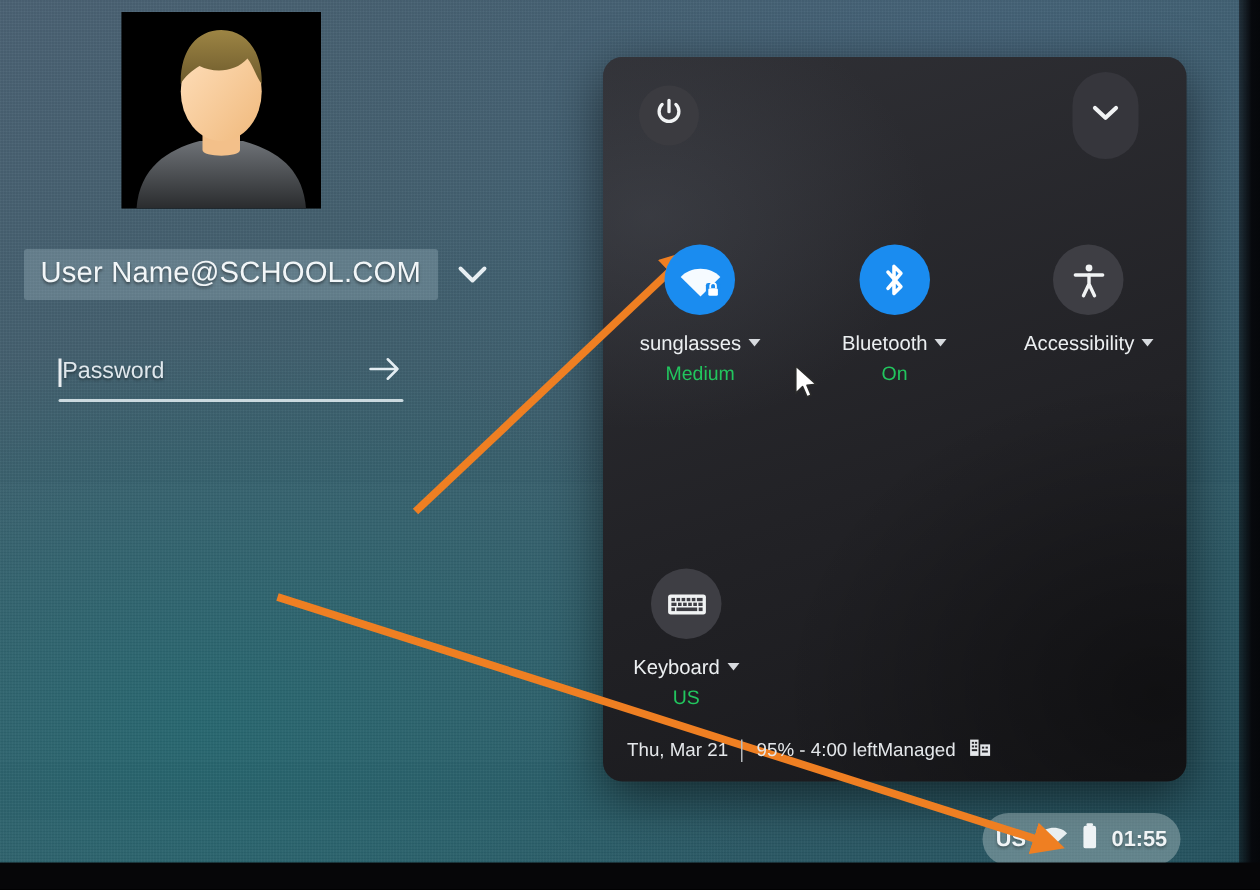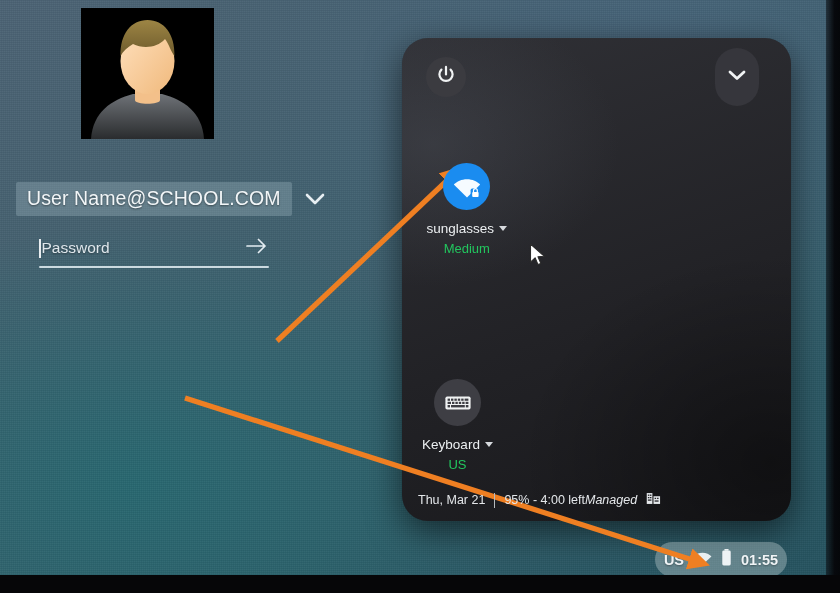--- a/index.html
+++ b/index.html
@@ -62,21 +62,21 @@
     position: absolute;
     left: 81px; top: 8px;
     width: 133px; height: 131px;
     background: #000;
     overflow: hidden;
   }
 
   
   #account-row {
     position: absolute;
-    left: 16px; top: 182px;
+    left: 16px; top: 166px;
     display: flex;
     align-items: center;
     gap: 12px;
     text-align: right;
   }
   #account-chip {
     background: rgba(173,194,205,0.30);
     padding: 5px 11px 6px 11px;
     border-radius: 2px;
   }
@@ -118,21 +118,21 @@
     background: rgba(228,238,243,0.85);
     border-radius: 1px;
   }
 
   
   #panel {
     position: absolute;
     left: 402px; top: 38px;
     width: 389px; height: 483px;
     background: #26262a;
-    border-radius: 26px;
+    border-radius: 13px;
     box-shadow: 0 10px 34px rgba(0,0,0,0.55);
     overflow: hidden;
   }
   
   #panel::before {
     content:"";
     position:absolute; left:0; top:0; right:0; bottom:0;
     background:
       radial-gradient(ellipse 300px 230px at 8% 22%, rgba(90,95,105,0.30) 0%, rgba(90,95,105,0) 62%),
       radial-gradient(ellipse 360px 300px at 95% 88%, rgba(0,0,0,0.40) 0%, rgba(0,0,0,0) 70%),
@@ -228,21 +228,20 @@
   #footer-sep {
     width: 1px; height: 15px;
     background: #b6babd;
   }
   #footer-right {
     display: flex;
     align-items: center;
     gap: 9px;
     font-size: 12.5px;
     color: #e4e7ea;
-    font-style: italic;
   }
 
   
   #tray {
     position: absolute;
     left: 655px; top: 542px;
     width: 132px; height: 35px;
     border-radius: 18px;
     background: rgba(182,198,200,0.42);
     display: flex;
@@ -362,21 +361,47 @@
             <path d="M21.5 18.1 V16.6 a1.9 1.9 0 0 1 3.8 0 V18.1" fill="none" stroke="#ffffff" stroke-width="1.2"></path>
           </svg>
         </div>
         <div class="tile-label">
           <span>sunglasses</span>
           <span class="caret"></span>
         </div>
         <div class="tile-sub">Medium</div>
       </div>
 
-
+      <div class="tile">
+        <div class="tile-icon blue">
+          <svg width="26" height="28" viewBox="0 0 24 28">
+            <path d="M8 8.4 L16.6 18.2 L12 22.6 V4.6 L16.6 9.2 L8 19.2" fill="none" stroke="#ffffff" stroke-width="2.4" stroke-linecap="round" stroke-linejoin="round"></path>
+          </svg>
+        </div>
+        <div class="tile-label">
+          <span>Bluetooth</span>
+          <span class="caret"></span>
+        </div>
+        <div class="tile-sub">On</div>
+      </div>
+
+      <div class="tile">
+        <div class="tile-icon grey">
+          <svg width="26" height="26" viewBox="0 0 24 24">
+            <circle cx="12" cy="4.3" r="2.1" fill="#f1f3f4"></circle>
+            <path d="M3.6 8.6 H20.4" stroke="#f1f3f4" stroke-width="2.1" stroke-linecap="round"></path>
+            <path d="M12 8.6 V14.2 M12 14.2 L8.6 21.4 M12 14.2 L15.4 21.4" stroke="#f1f3f4" stroke-width="2.1" stroke-linecap="round" fill="none"></path>
+          </svg>
+        </div>
+        <div class="tile-label">
+          <span>Accessibility</span>
+          <span class="caret"></span>
+        </div>
+        <div class="tile-sub"></div>
+      </div>
     </div>
 
     <div class="tile-row" id="tile-row-2">
       <div class="tile">
         <div class="tile-icon grey">
           <svg width="28" height="20" viewBox="0 0 28 20">
             <rect x="1.4" y="3.4" width="25.2" height="13.2" rx="1.8" fill="#f1f3f4"></rect>
             <g fill="#3e3e44">
               <rect x="3.6" y="5.6" width="2.4" height="2.2"></rect>
               <rect x="7.0" y="5.6" width="2.4" height="2.2"></rect>

